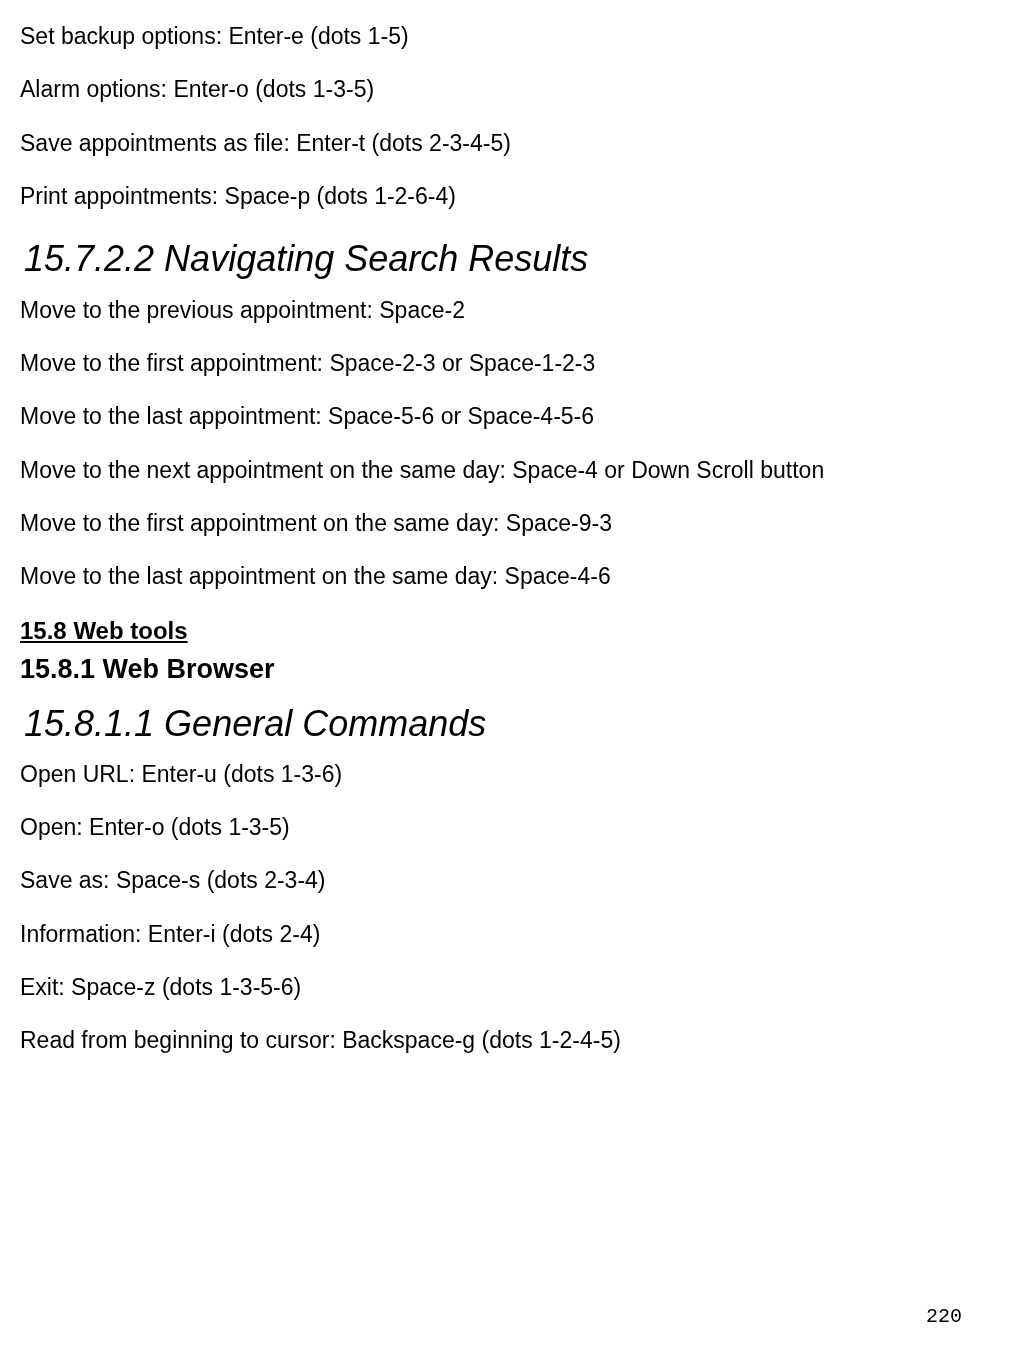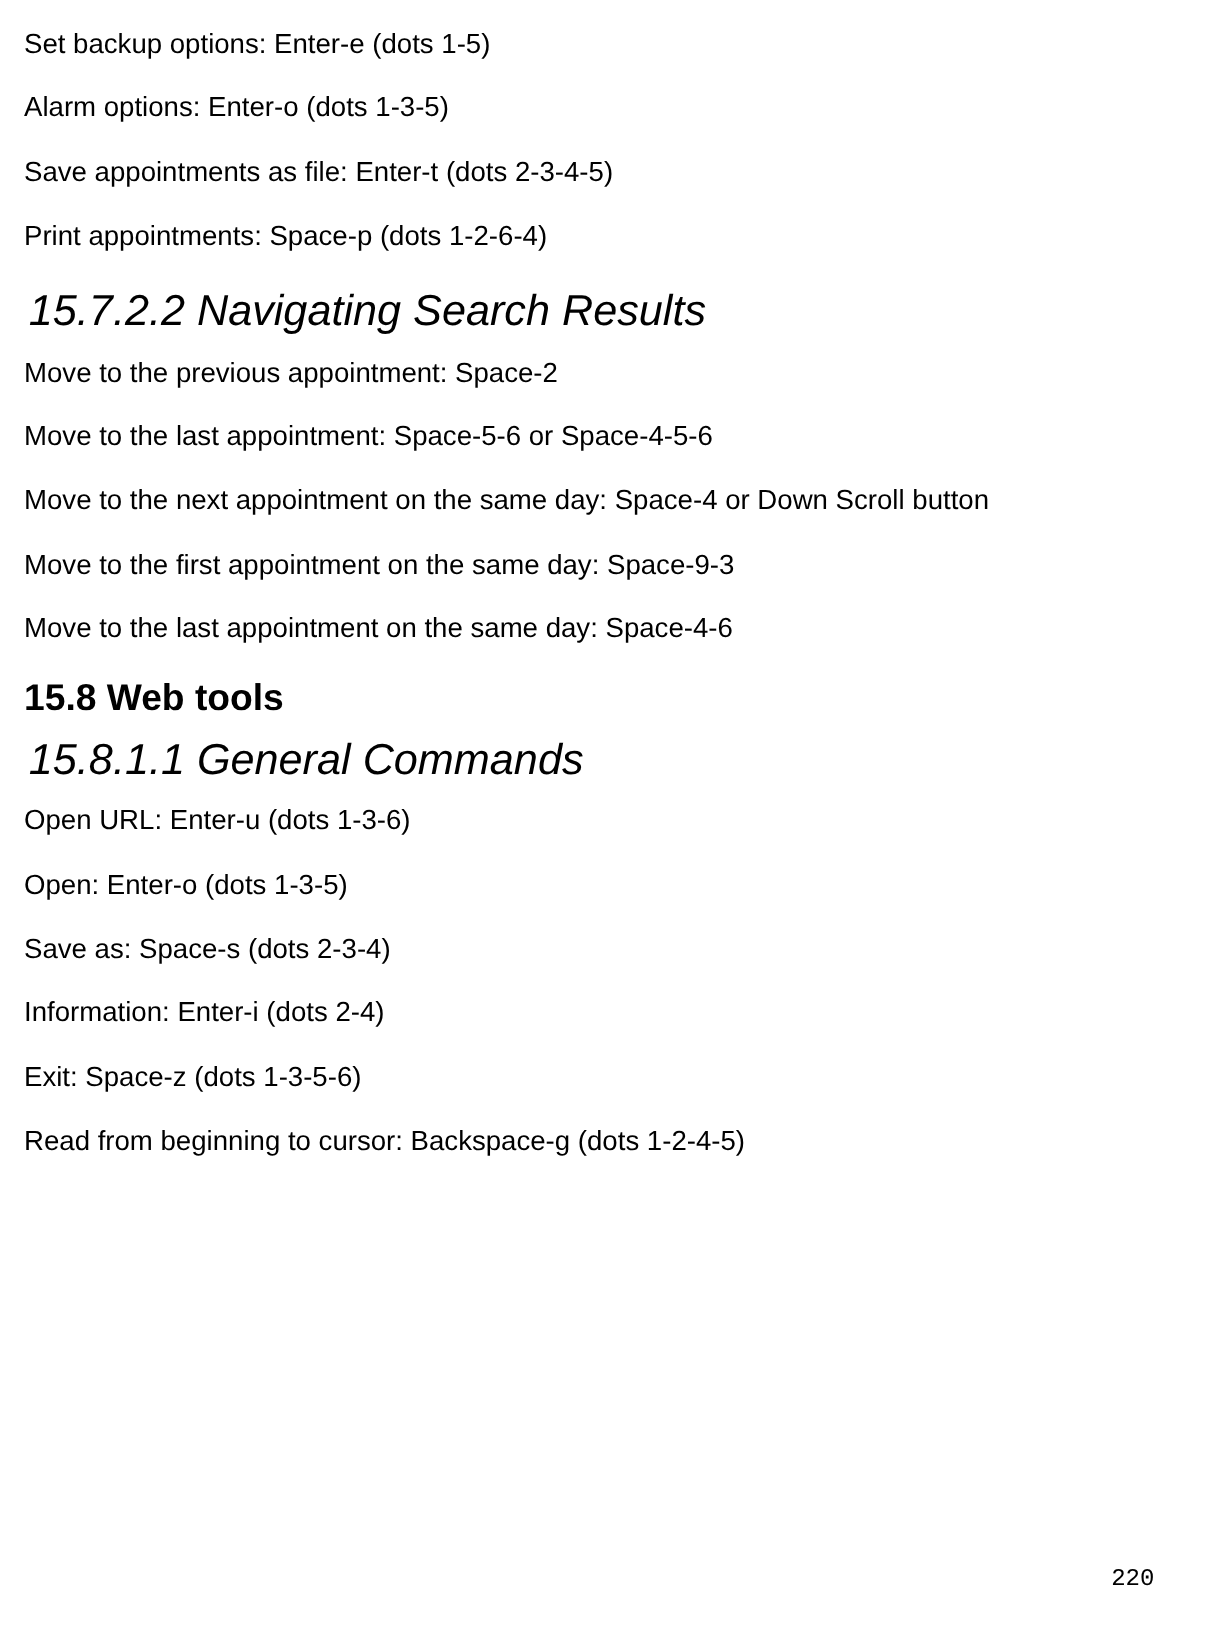--- a/index.html
+++ b/index.html
@@ -20,21 +20,22 @@
       margin-top: 55px;
     }
     .h3-italic {
       font-style: italic;
       font-size: 36px;
       margin: 0 0 8px 4px;
       font-weight: normal;
     }
     .h2-underline {
       font-weight: bold;
-      font-size: 31px;
+      text-decoration: underline;
+      font-size: 24px;
       margin: 0 0 2px 0;
     }
     .h2-bold {
       font-weight: bold;
       font-size: 27px;
       margin: 0 0 8px 0;
     }
     .page-number {
       position: absolute;
       right: 28px;
@@ -51,26 +52,28 @@
 <body>
 <div class="page-wrap">
 
 <p class="para">Set backup options: Enter-e (dots 1-5)</p>
 <p class="para">Alarm options: Enter-o (dots 1-3-5)</p>
 <p class="para">Save appointments as file: Enter-t (dots 2-3-4-5)</p>
 <p class="para">Print appointments: Space-p (dots 1-2-6-4)</p>
 
 <h3 class="h3-italic section-gap">15.7.2.2 Navigating Search Results</h3>
 <p class="para">Move to the previous appointment: Space-2</p>
+<p class="para">Move to the first appointment: Space-2-3 or Space-1-2-3</p>
 <p class="para">Move to the last appointment: Space-5-6 or Space-4-5-6</p>
 <p class="para">Move to the next appointment on the same day: Space-4 or Down Scroll button</p>
 <p class="para">Move to the first appointment on the same day: Space-9-3</p>
 <p class="para">Move to the last appointment on the same day: Space-4-6</p>
 
 <h2 class="h2-underline section-gap">15.8 Web tools</h2>
+<h2 class="h2-bold">15.8.1 Web Browser</h2>
 
 <h3 class="h3-italic section-gap">15.8.1.1 General Commands</h3>
 <p class="para">Open URL: Enter-u (dots 1-3-6)</p>
 <p class="para">Open: Enter-o (dots 1-3-5)</p>
 <p class="para">Save as: Space-s (dots 2-3-4)</p>
 <p class="para">Information: Enter-i (dots 2-4)</p>
 <p class="para">Exit: Space-z (dots 1-3-5-6)</p>
 <p class="para">Read from beginning to cursor: Backspace-g (dots 1-2-4-5)</p>
 
 <div class="page-number">220</div>

